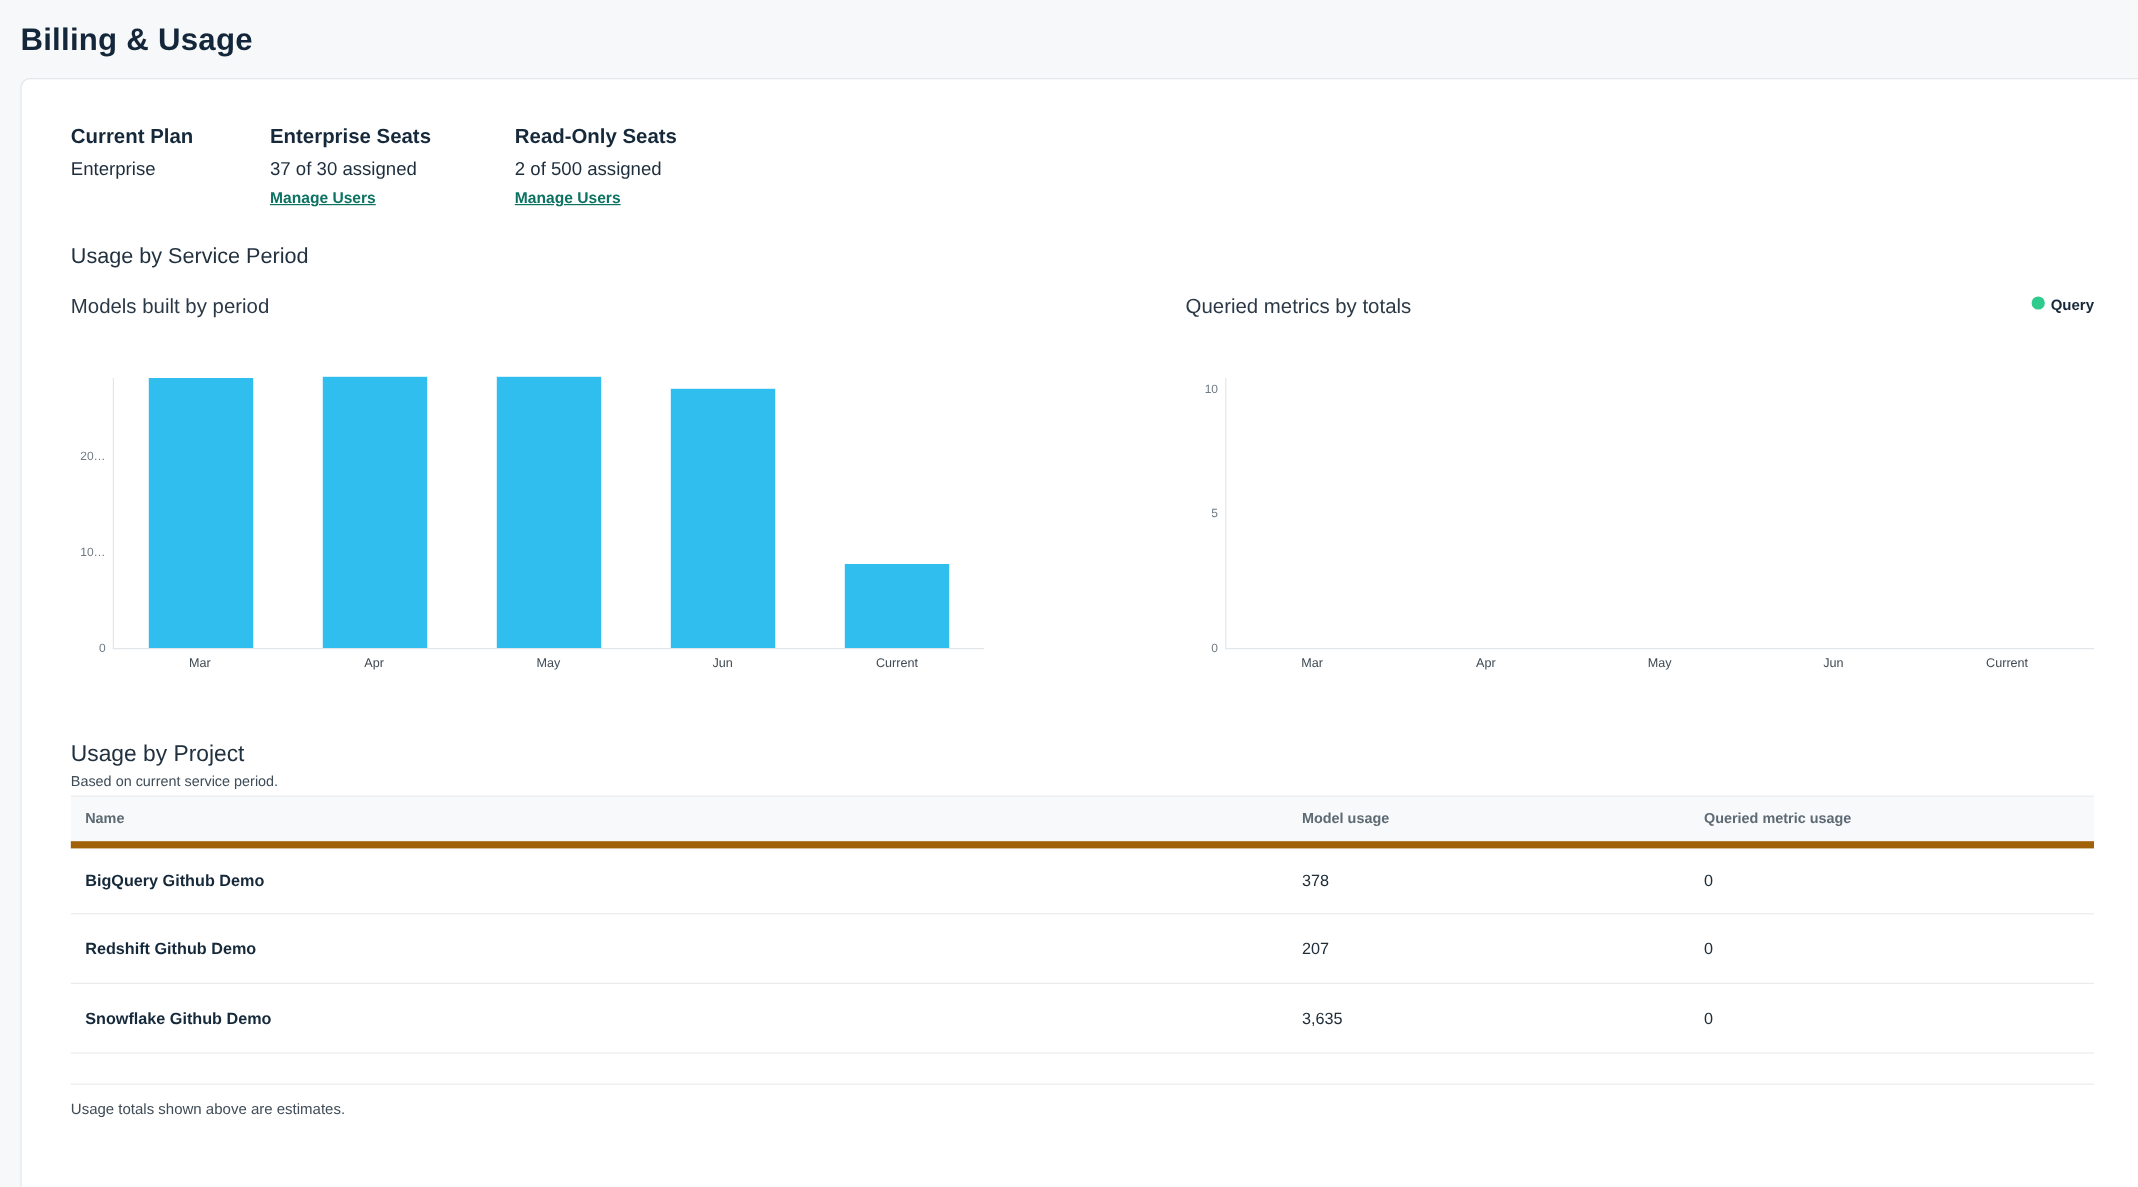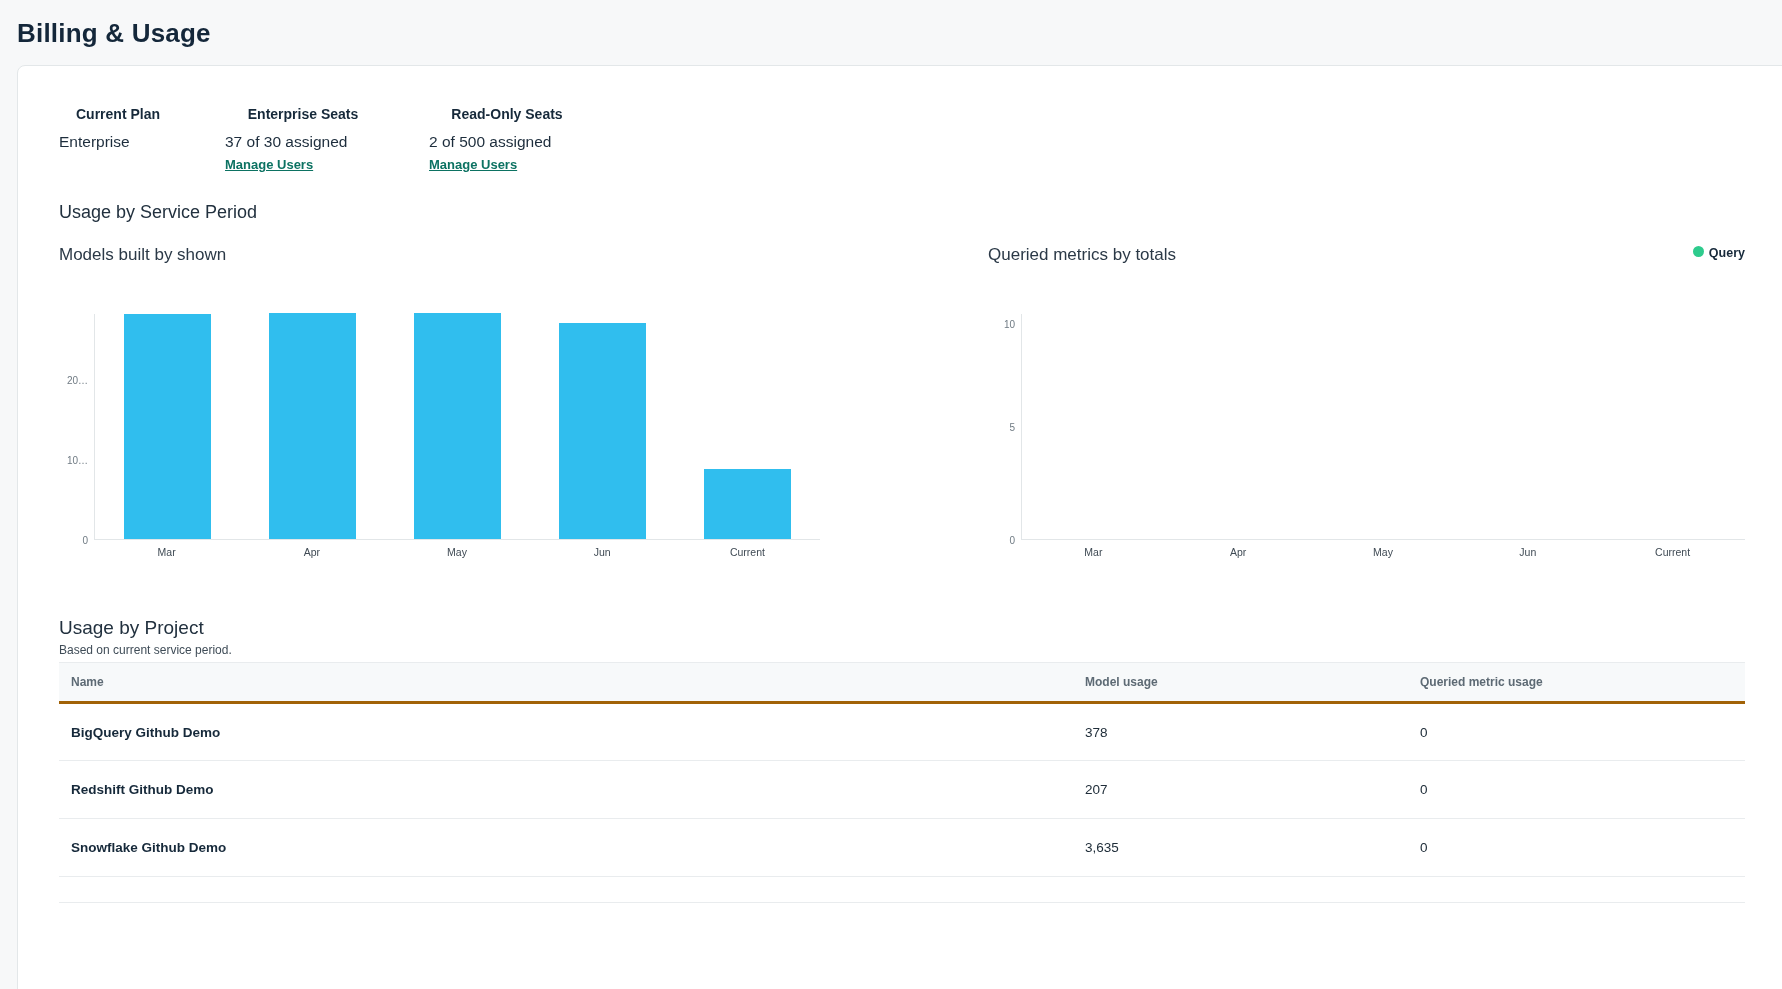--- a/index.html
+++ b/index.html
@@ -19,21 +19,21 @@
     background:#ffffff;
     border:1px solid #e3e7e9;
     border-radius:8px 0 0 0;
     padding:40px 37px 0 41px;
   }
 
   
   .seats-row { display:flex; }
   .seat-col { margin-right:48px; min-width:118px; }
   .seat-col.wide { min-width:156px; }
-  .seat-label { font-size:14px; font-weight:700; color:#16293a; line-height:16px;text-align:center; }
+  .seat-label { font-size:17px; font-weight:700; color:#16293a; line-height:16px; }
   .seat-value { font-size:15.5px; color:#1d2d3c; margin-top:10px; line-height:19px; }
   .seat-link {
     display:inline-block; margin-top:6px; font-size:13px; font-weight:600;
     color:#0c7262; text-decoration:underline; cursor:pointer; line-height:16px;
   }
 
   .section-title { margin-top:28px; font-size:18px; font-weight:400; color:#22313f; line-height:23px; }
 
   
   .charts-row { margin-top:20px; display:flex; justify-content:space-between; }
@@ -66,21 +66,21 @@
   .xlabels { display:flex; padding-top:6px; }
   .xlabel { flex:1; text-align:center; font-size:10.5px; color:#3f4a54; }
 
   
   .projects { margin-top:58px; }
   .projects-title { font-size:19px; font-weight:400; color:#22313f; line-height:24px; }
   .projects-subtitle { margin-top:3px; font-size:12px; color:#3f4c57; line-height:15px; }
   table { width:100%; border-collapse:collapse; table-layout:fixed; margin-top:4px; }
   col.c-name { width:1026px; }
   col.c-model { width:335px; }
-  thead tr { background:#f7f9fa; border-top:1px solid #e9ecee; border-bottom:3px solid #a16207; }
+  thead tr { background:#f7f9fa; border-top:1px solid #e9ecee; border-bottom:6px solid #a16207; }
   th {
     height:40px; text-align:left; font-size:12px; font-weight:600; color:#5d6a74;
     vertical-align:middle;
   }
   th.c1, td.c1 { padding-left:12px; }
   td { height:58px; vertical-align:middle; font-size:13.5px; color:#202e3a; border-bottom:1px solid #e9ecee; }
   td.name { font-weight:700; color:#16293a; }
 
   .divider { margin-top:25px; border-top:1px solid #e9ecee; }
   .footnote { margin-top:12px; font-size:12.5px; color:#3f4c57; line-height:17px; }
@@ -110,21 +110,21 @@
       <a class="seat-link">Manage Users</a>
     </div>
   </div>
 
   <div class="section-title">Usage by Service Period</div>
 
   <div class="charts-row">
 
     <div class="chart chart0">
       <div class="chart-head">
-        <div class="chart-title">Models built by shown</div>
+        <div class="chart-title">Models built by period</div>
       </div>
       <div class="chart-area">
         <div class="yaxis">
             <div class="ytick" style="top: 226px;">0</div>
             <div class="ytick" style="top: 145.858px;">10…</div>
             <div class="ytick" style="top: 65.7163px;">20…</div>
           </div>
         <div class="plot-wrap">
           <div class="plot">
               <div class="slot">
@@ -229,15 +229,16 @@
         </tr>
         <tr>
           <td class="c1 name">Snowflake Github Demo</td>
           <td>3,635</td>
           <td>0</td>
         </tr>
       </tbody>
     </table>
 
     <div class="divider"></div>
+    <div class="footnote">Usage totals shown above are estimates.</div>
   </div>
 
 </div>
 
 </body></html>

